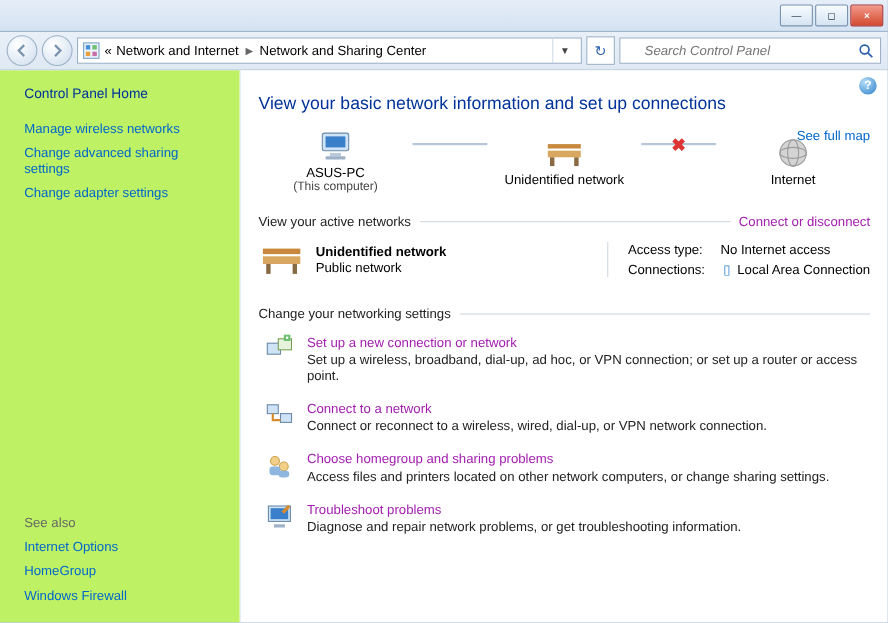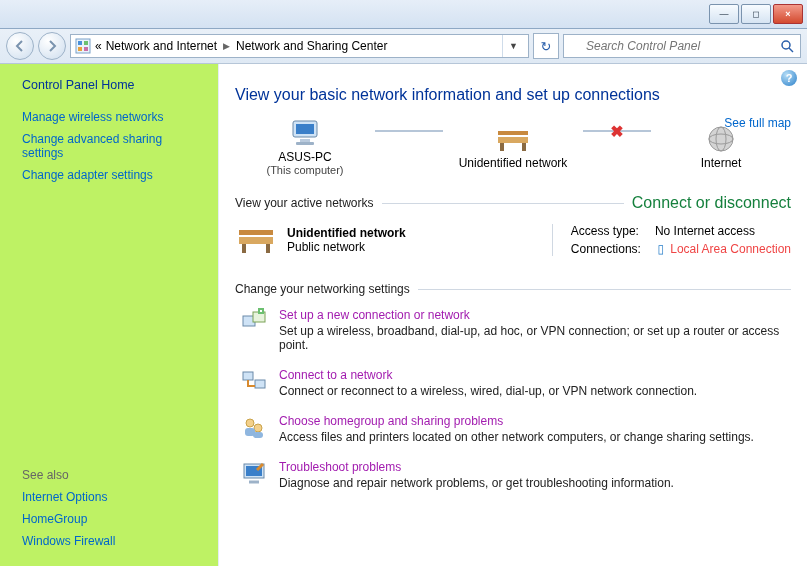--- a/index.html
+++ b/index.html
@@ -264,22 +264,22 @@
     color: #222;
     font-size: 12px;
     white-space: nowrap;
   }
   .section-line {
     flex: 1;
     height: 1px;
     background: #d0d8e2;
   }
   .section-action {
-    color: #15803d;
-    font-size: 16px;
+    color: #a21caf;
+    font-size: 12px;
     cursor: pointer;
     white-space: nowrap;
   }
   .active-net {
     display: flex;
     margin-top: 12px;
     gap: 18px;
   }
   .active-left {
     display: flex;
@@ -297,21 +297,21 @@
     border-left: 1px solid #d0d8e2;
     padding-left: 18px;
     display: grid;
     grid-template-columns: auto auto;
     column-gap: 14px;
     row-gap: 4px;
     font-size: 12px;
     align-content: start;
   }
   .active-right .val { white-space: nowrap; }
-  .active-right a { color: #ef4444; text-decoration: none; cursor: pointer; }
+  .active-right a { color: #000000; text-decoration: none; cursor: pointer; }
   .smicon {
     display: inline-block;
     width: 12px;
     text-align: center;
     color: #2a7fc9;
   }
   .settings-list {
     margin-top: 10px;
   }
   .set-item {

